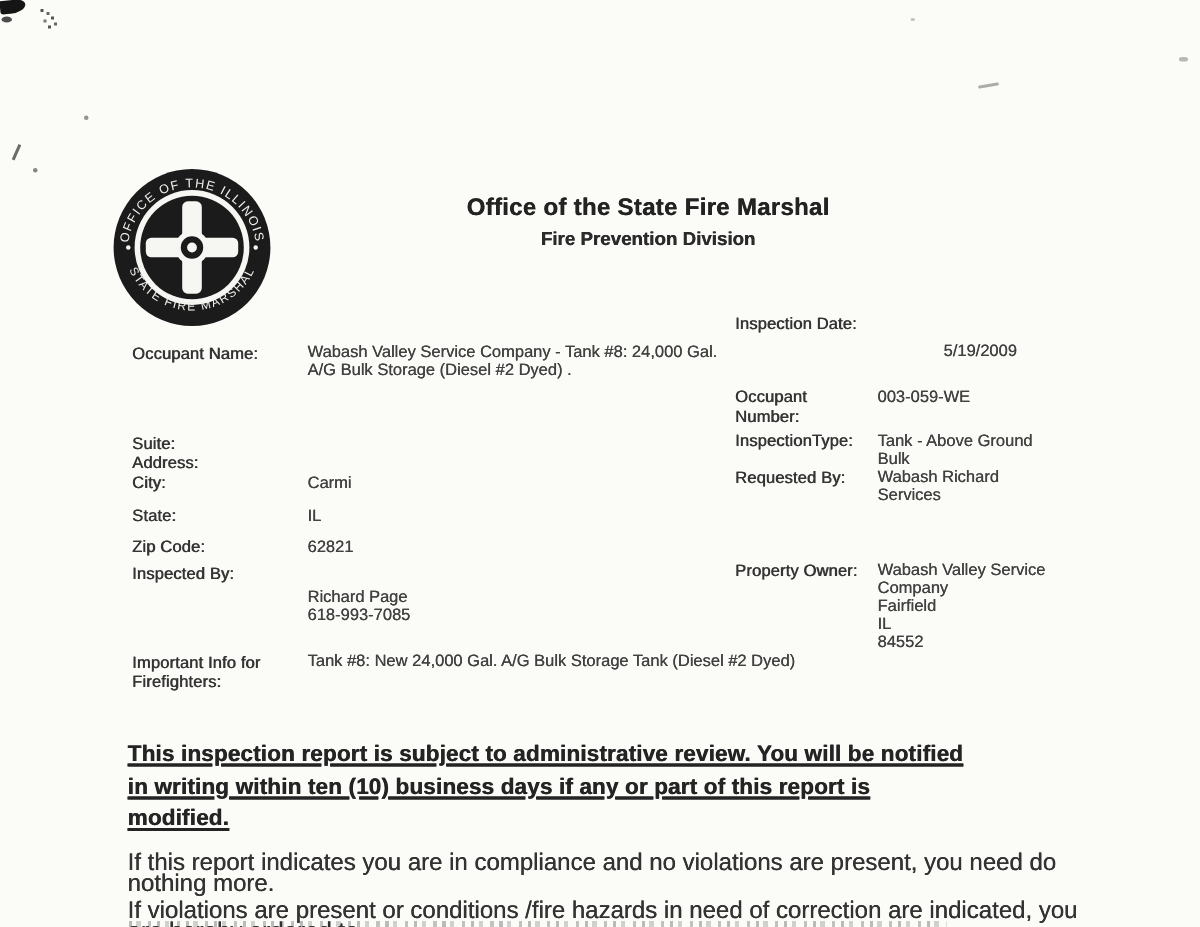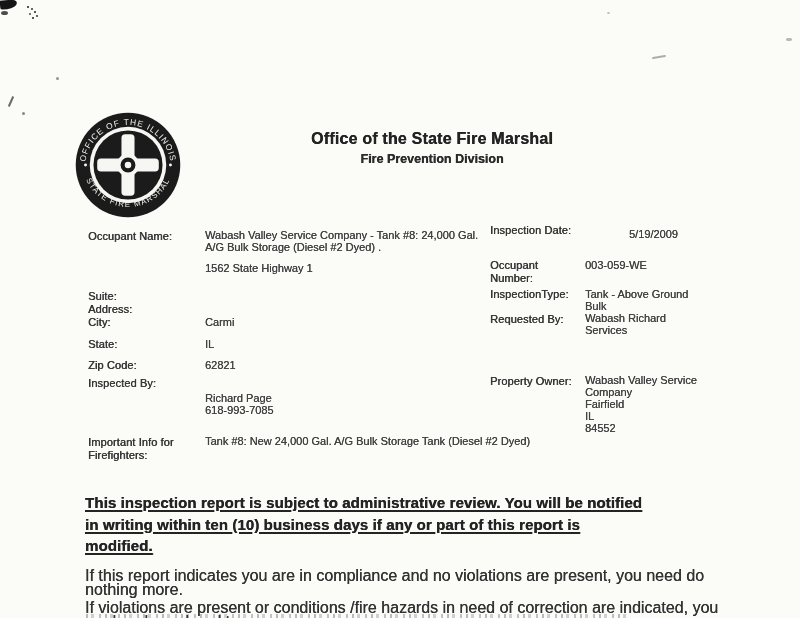--- a/index.html
+++ b/index.html
@@ -85,42 +85,41 @@
   <div class="titleblock">
     <div class="title">Office of the State Fire Marshal</div>
     <div class="subtitle">Fire Prevention Division</div>
   </div>
 
   <span class="lbl" style="left:88px;top:230px;">Occupant Name:</span>
   <span class="val" style="left:205px;top:229px;width:300px;">Wabash Valley Service Company - Tank #8: 24,000 Gal.
 A/G Bulk Storage (Diesel #2 Dyed) .</span>
 
   <span class="lbl" style="left:88px;top:263px;margin-top:40px;">Address:</span>
-  <span class="val" style="left:205px;top:262px;width:280px;">1562 State Highway 1</span>
 
   <span class="lbl" style="left:88px;top:290px;">Suite:</span>
   <span class="val" style="left:205px;top:290px;width:280px;"></span>
 
   <span class="lbl" style="left:88px;top:316px;">City:</span>
   <span class="val" style="left:205px;top:316px;width:280px;">Carmi</span>
 
   <span class="lbl" style="left:88px;top:338px;">State:</span>
   <span class="val" style="left:205px;top:338px;width:280px;">IL</span>
 
   <span class="lbl" style="left:88px;top:359px;">Zip Code:</span>
   <span class="val" style="left:205px;top:359px;width:280px;">62821</span>
 
   <span class="lbl" style="left:88px;top:377px;">Inspected By:</span>
   <span class="val" style="left:205px;top:376px;width:280px;margin-top:16px;">Richard Page
 618-993-7085</span>
 
   <span class="lbl" style="left:88px;top:436px;width:112px;">Important Info for Firefighters:</span>
   <span class="val" style="left:205px;top:435px;width:390px;">Tank #8: New 24,000 Gal. A/G Bulk Storage Tank (Diesel #2 Dyed)</span>
 
-  <span class="lbl" style="left:490px;top:224px;">Inspection Date:</span>
+  <span class="lbl" style="left:490px;top:210px;">Inspection Date:</span>
   <span class="val" style="left:585px;top:228px;width:150px;padding-left:44px;">5/19/2009</span>
 
   <span class="lbl" style="left:490px;top:259px;width:72px;">Occupant Number:</span>
   <span class="val" style="left:585px;top:259px;width:150px;">003-059-WE</span>
 
   <span class="lbl" style="left:490px;top:288px;">InspectionType:</span>
   <span class="val" style="left:585px;top:288px;width:130px;">Tank - Above Ground
 Bulk</span>
 
   <span class="lbl" style="left:490px;top:313px;">Requested By:</span>

